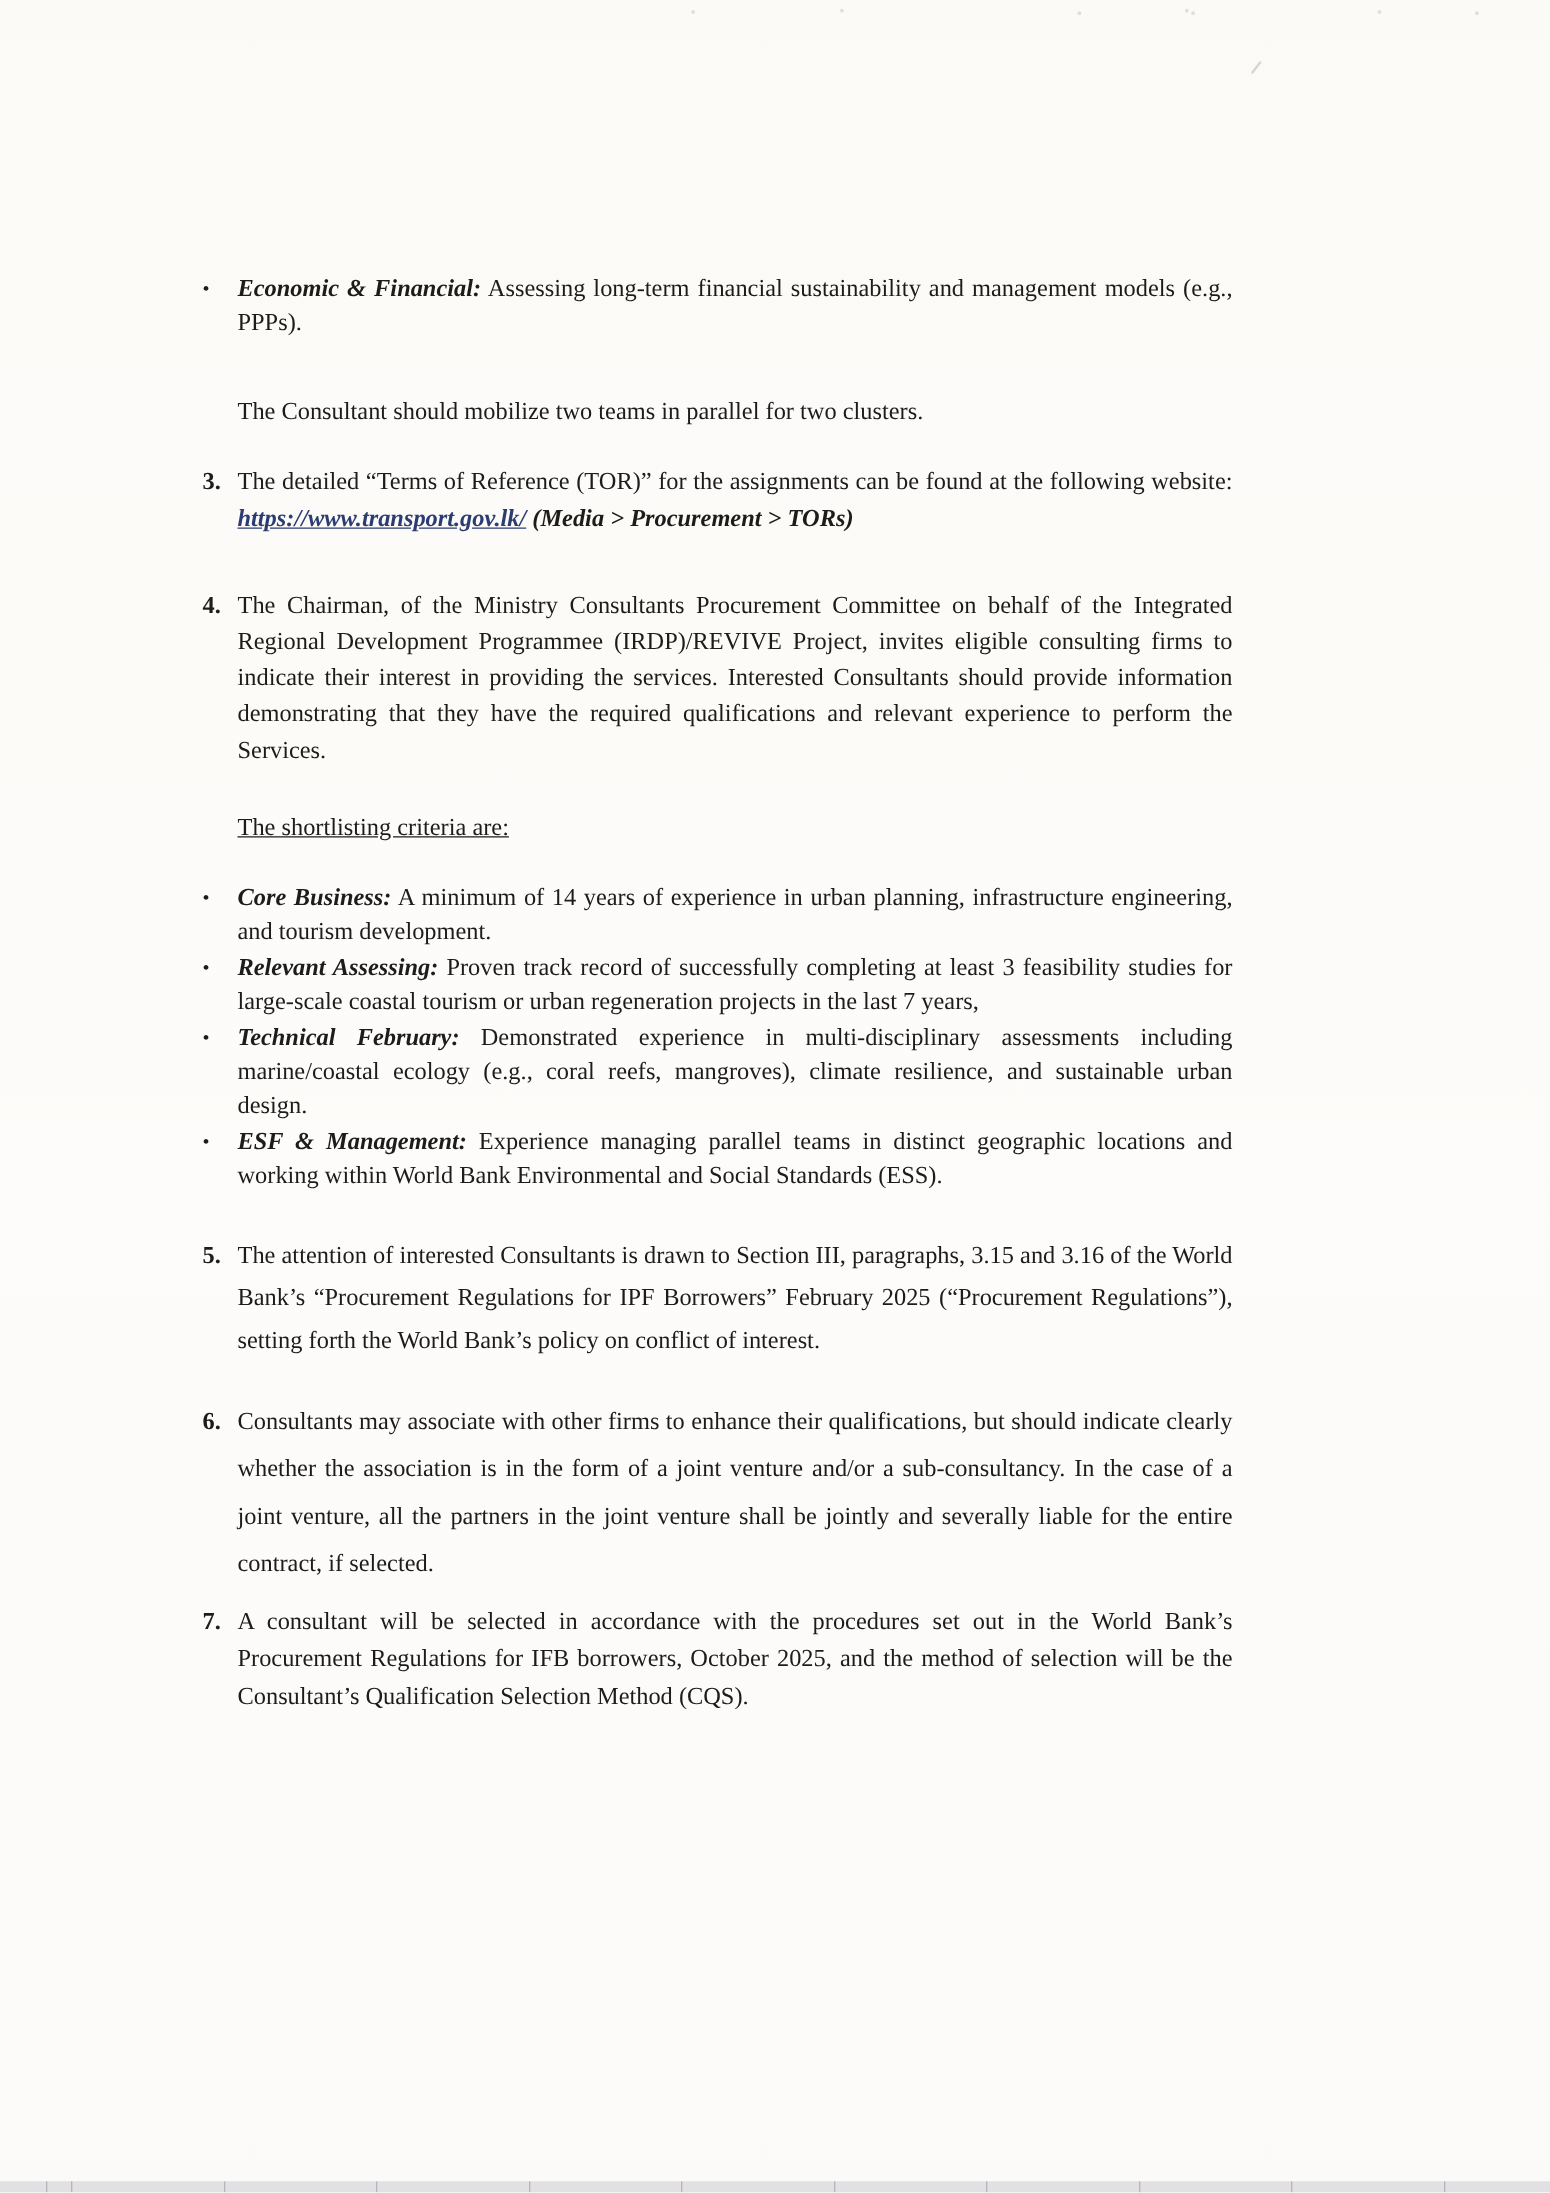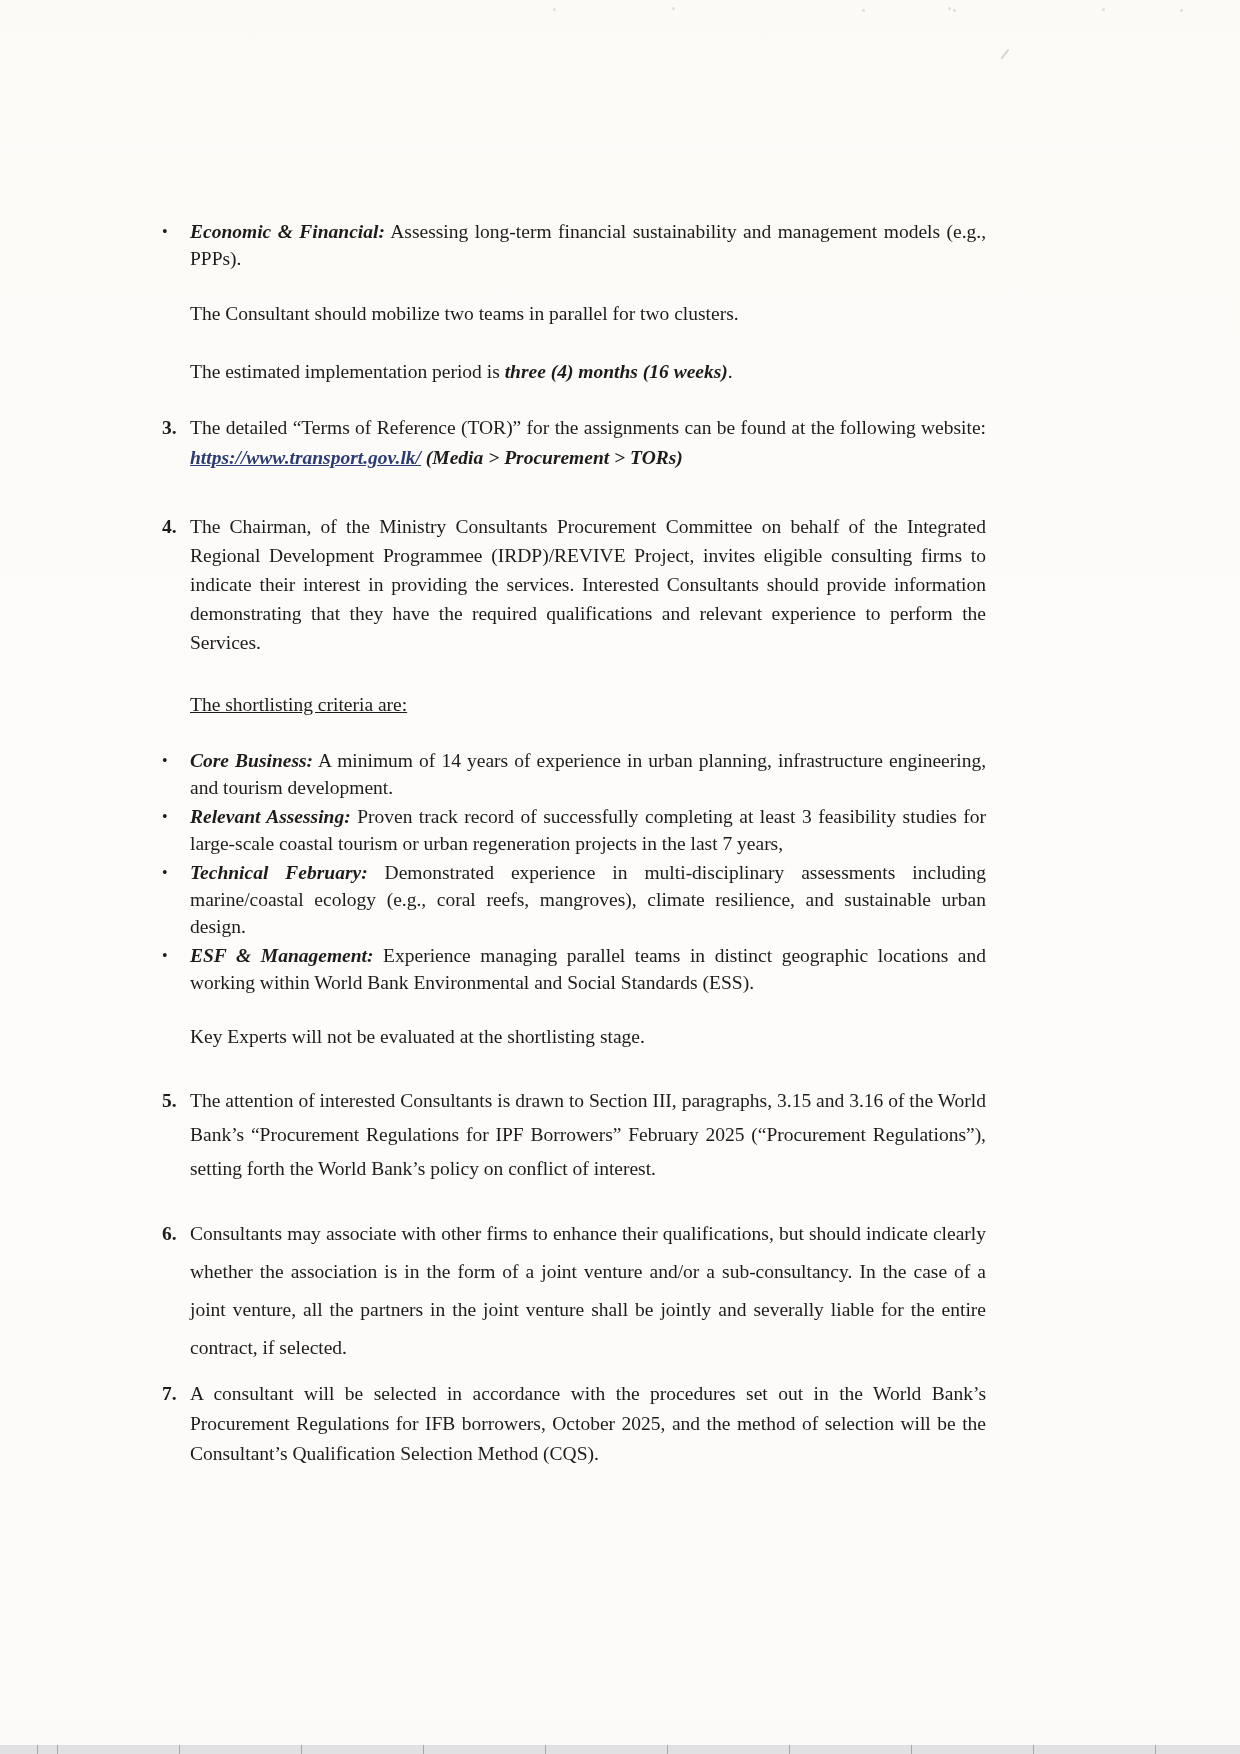--- a/index.html
+++ b/index.html
@@ -26,21 +26,21 @@
   .bullet-glyph { font-size:16px; line-height:inherit; }
   .num { font-weight:bold; }
   .text { flex:1; }
   .indent { margin-left:28px; }
 
   .lh30 { line-height:30px; }
   .lh29 { line-height:29px; }
   .lh34 { line-height:34px; }
   .lh38 { line-height:38px; }
 
-  .m-mobilize  { margin-top:28px; }
+  .m-mobilize  { margin-top:44px; }
   .m-period    { margin-top:31px; }
   .m-item3     { margin-top:28px; }
   .m-item4     { margin-top:39px; }
   .m-shortlist { margin-top:34px;text-decoration:underline; }
   .m-criteria  { margin-top:29px; }
   .crit + .crit{ margin-top:2px; }
   .m-experts   { margin-top:27px; }
   .m-item5     { margin-top:34px; }
   .m-item6     { margin-top:29px; }
   .m-item7     { margin-top:12px; }
@@ -76,21 +76,20 @@
 
   <div class="content">
 
     <div class="row">
       <span class="marker bullet-glyph">•</span>
       <p class="text"><b>Economic &amp; Financial:</b><span> Assessing long-term financial sustainability and management models (e.g., PPPs).</span></p>
     </div>
 
     <p class="indent m-mobilize">The Consultant should mobilize two teams in parallel for two clusters.</p>
 
-    <p class="indent m-period"><span>The estimated implementation period is </span><b>three (4) months (16 weeks)</b><span>.</span></p>
 
     <div class="row m-item3 lh30">
       <span class="marker num">3.</span>
       <p class="text"><span>The detailed “Terms of Reference (TOR)” for the assignments can be found at the following website: </span><a class="doclink" style="color:#2b3c72;font-style:italic;">https://www.transport.gov.lk/</a><b> (Media &gt; Procurement &gt; TORs)</b></p>
     </div>
 
     <div class="row m-item4 lh29">
       <span class="marker num">4.</span>
       <p class="text">The Chairman, of the Ministry Consultants Procurement Committee on behalf of the Integrated Regional Development Programmee (IRDP)/REVIVE Project, invites eligible consulting firms to indicate their interest in providing the services. Interested Consultants should provide information demonstrating that they have the required qualifications and relevant experience to perform the Services.</p>
     </div>
@@ -114,21 +113,20 @@
         <p class="text"><b>Technical February:</b><span> Demonstrated experience in multi-disciplinary assessments including marine/coastal ecology (e.g., coral reefs, mangroves), climate resilience, and sustainable urban design.</span></p>
       </div>
 
       <div class="row crit">
         <span class="marker bullet-glyph">•</span>
         <p class="text"><b>ESF &amp; Management:</b><span> Experience managing parallel teams in distinct geographic locations and working within World Bank Environmental and Social Standards (ESS).</span></p>
       </div>
 
     </div>
 
-    <p class="indent m-experts">Key Experts will not be evaluated at the shortlisting stage.</p>
 
     <div class="row m-item5 lh34">
       <span class="marker num">5.</span>
       <p class="text">The attention of interested Consultants is drawn to Section III, paragraphs, 3.15 and 3.16 of the World Bank’s “Procurement Regulations for IPF Borrowers” February 2025 (“Procurement Regulations”), setting forth the World Bank’s policy on conflict of interest.</p>
     </div>
 
     <div class="row m-item6 lh38">
       <span class="marker num">6.</span>
       <p class="text">Consultants may associate with other firms to enhance their qualifications, but should indicate clearly whether the association is in the form of a joint venture and/or a sub-consultancy. In the case of a joint venture, all the partners in the joint venture shall be jointly and severally liable for the entire contract, if selected.</p>
     </div>

